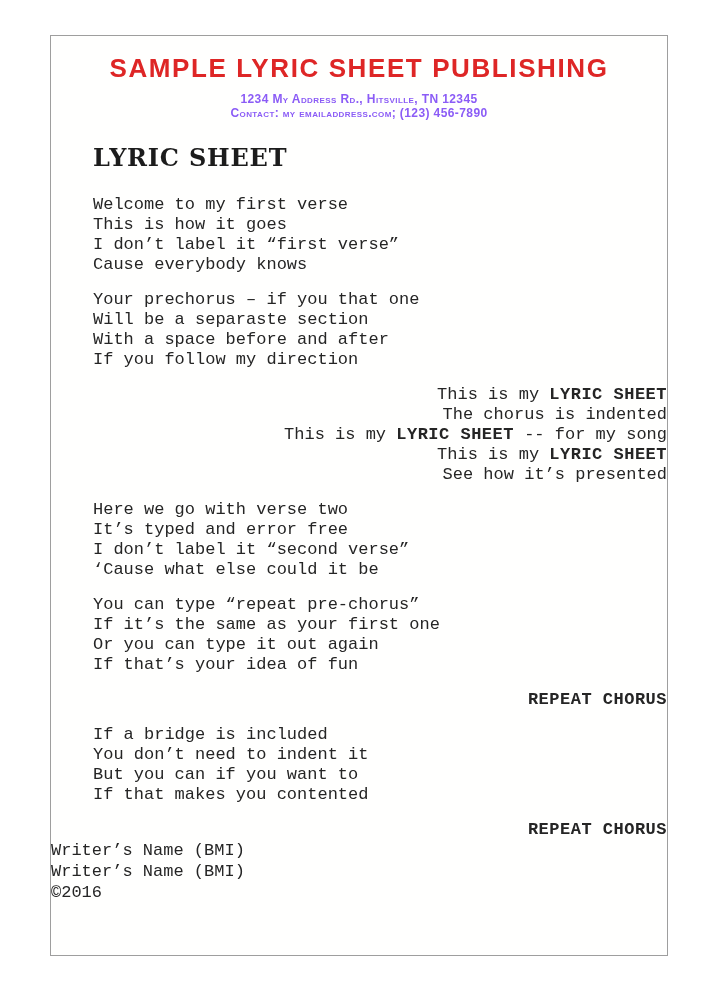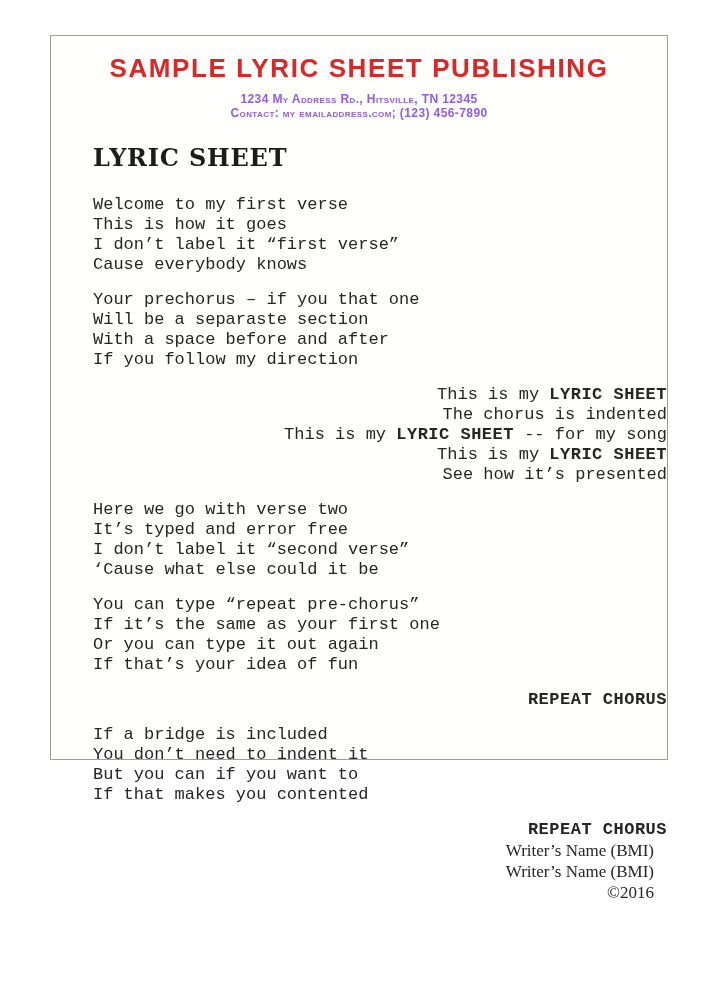--- a/index.html
+++ b/index.html
@@ -12,21 +12,21 @@
     width: 720px;
     height: 986px;
     background: #ffffff;
     overflow: hidden;
   }
   .page {
     position: absolute;
     left: 50px;
     top: 35px;
     width: 618px;
-    height: 725px;
+    height: 921px;
     background: #fffffe;
     border: 1px solid #9e9e9e;
     box-sizing: border-box;
   }
   .company {
     margin-top: 17px;
     text-align: center;
     font-family: "Liberation Sans", sans-serif;
     font-weight: bold;
     font-size: 26px;
@@ -75,22 +75,22 @@
   .line {
     white-space: nowrap;
   }
   .b {
     font-weight: bold;
     letter-spacing: 0.5px;
   }
   .credits {
     margin: 0;
     padding-right: 13px;
-    text-align: right;
-    font-family: Liberation Serif, serif;
+    text-align: left;
+    font-family: Liberation Mono, monospace;
     font-size: 17px;
     line-height: 21px;
     color: #252525;
   }
 </style>
 </head>
 <body>
 
 <div class="canvas">
   <div class="page">

